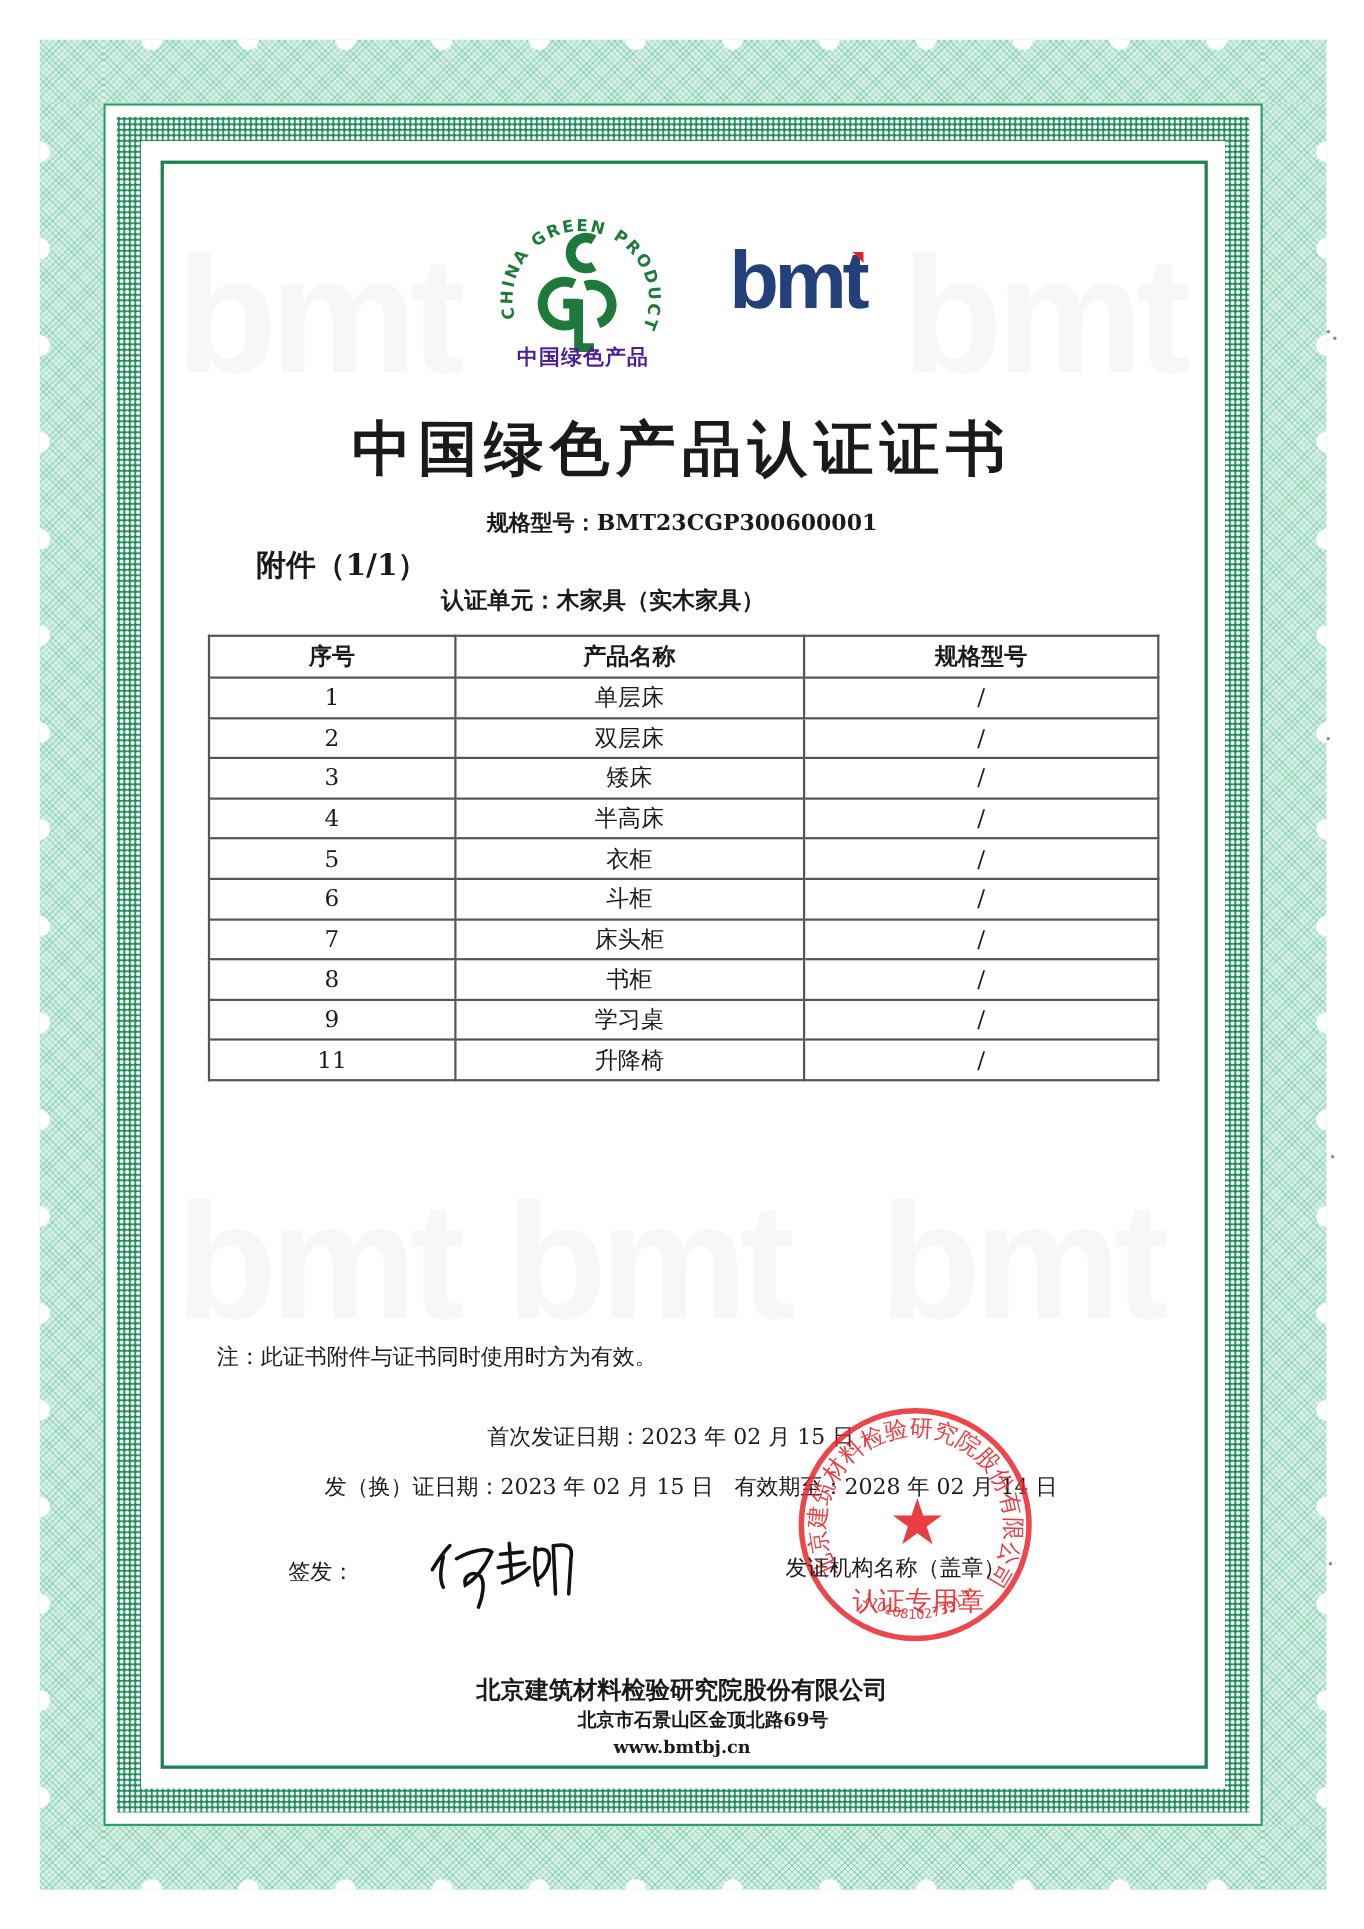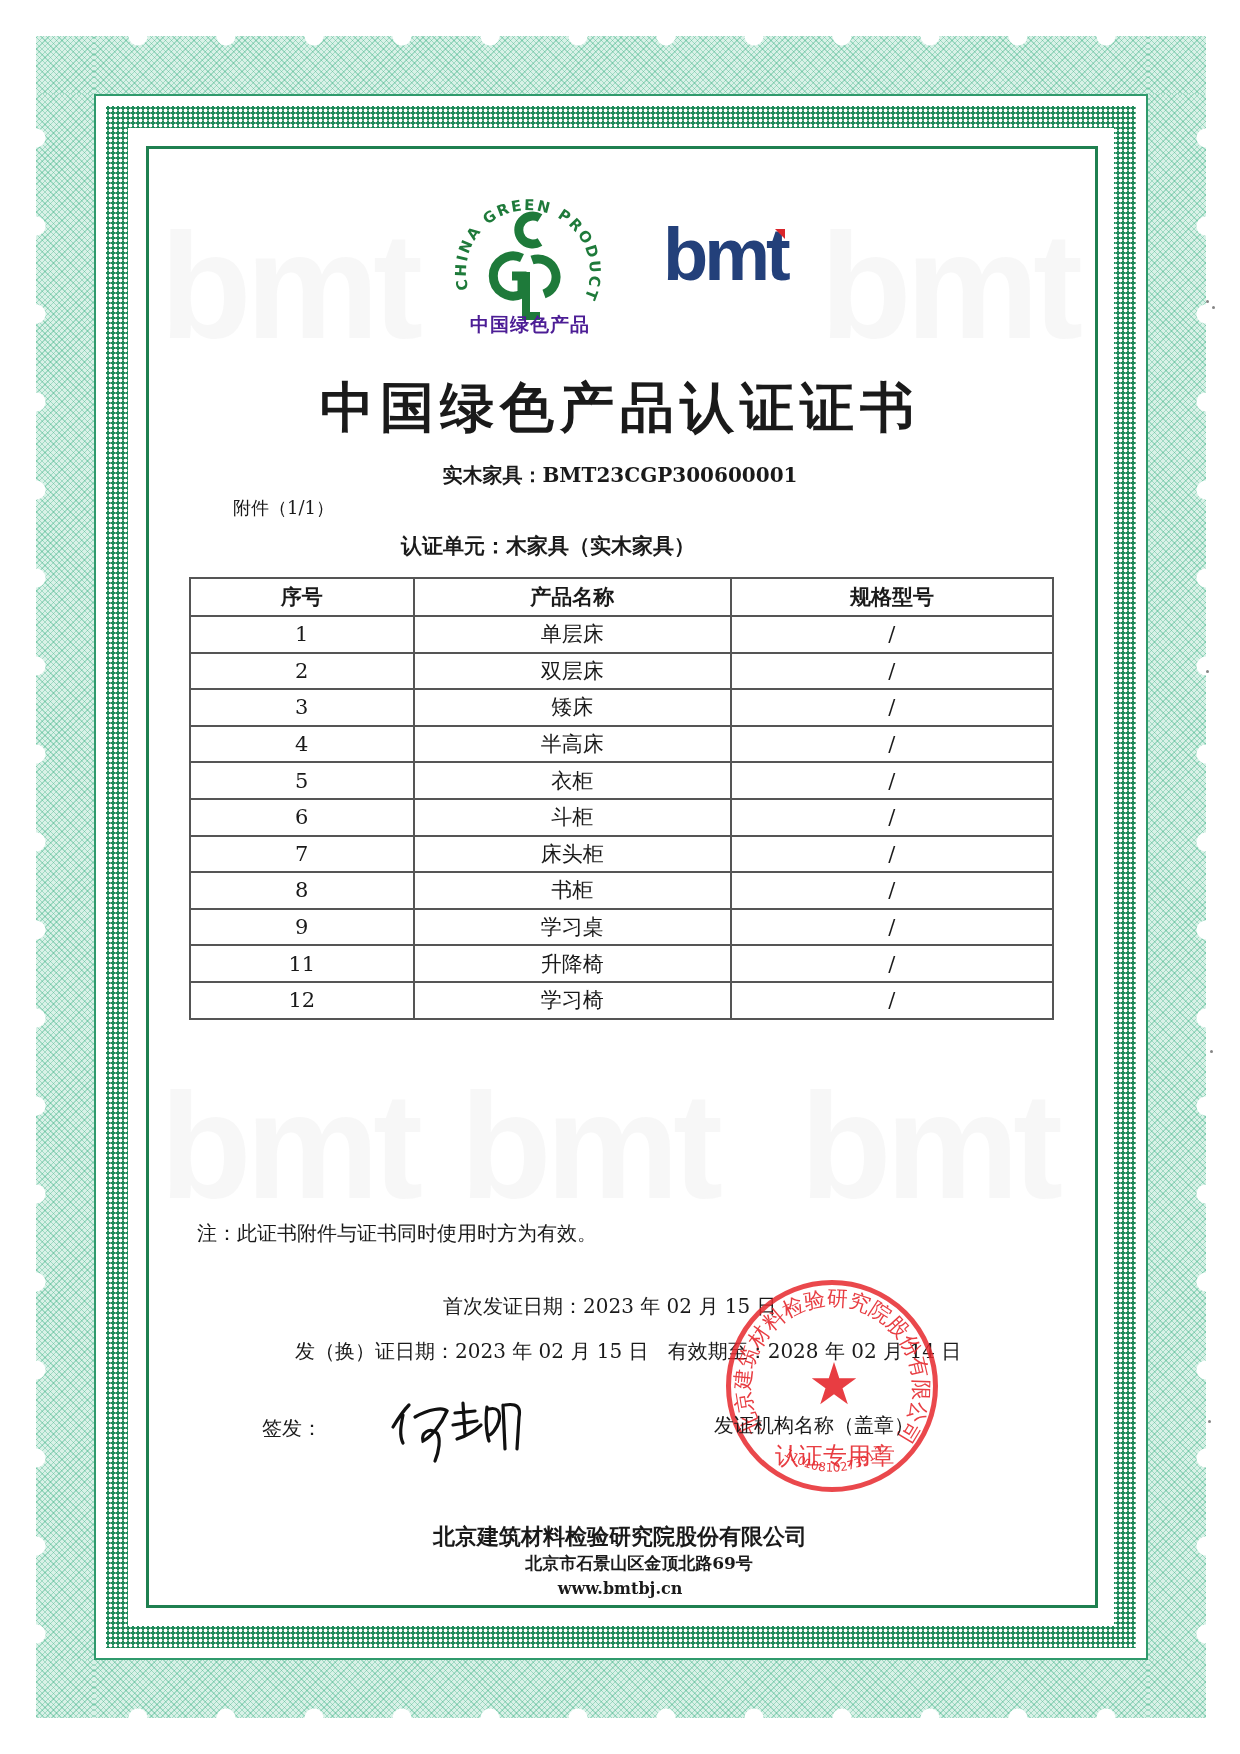--- a/index.html
+++ b/index.html
@@ -91,21 +91,21 @@
   .title {
     position:absolute; left:0; width:1240px; top:372px; text-align:center;
     font-family:"DejaVu Sans", "Liberation Sans", sans-serif;
     font-weight:bold; font-size:54px; letter-spacing:6px; color:#1a1a1a;
   }
   .cert-no {
     position:absolute; left:0; width:1240px; top:462px; text-align:center;
     font-size:20px; font-weight:bold;
   }
   .attachment {
-    position:absolute; left:200px; top:496px; font-size:18px; font-weight:normal;padding-left:33px;
+    position:absolute; left:200px; top:496px; font-size:27px; font-weight:bold;padding-left:33px;
   }
   .unit {
     position:absolute; left:0; width:1096px; top:532px; text-align:center;
     font-size:21px; font-weight:bold;
   }
 
   
   table.products {
     position:absolute; left:189px; top:577px; width:865px;
     border-collapse:collapse; font-size:21px;
@@ -208,21 +208,21 @@
 
   <path d="M 84 84 A 18 18 0 1 1 96 118" fill="none" stroke="#1e7a3a" stroke-width="9"></path>
   <path d="M 78 96 L 78 140 L 92 140" fill="none" stroke="#1e7a3a" stroke-width="8"></path>
 </svg>
 <div class="cgp-caption">中国绿色产品</div>
 
 <div class="bmt-logo">bmt</div>
 <div class="bmt-accent"></div>
 
 <div class="title">中国绿色产品认证证书</div>
-<div class="cert-no">实木家具：BMT23CGP300600001</div>
+<div class="cert-no">规格型号：BMT23CGP300600001</div>
 <div class="attachment">附件（1/1）</div>
 <div class="unit">认证单元：木家具（实木家具）</div>
 
 <table class="products">
   <colgroup>
       <col class="c1">
       <col class="c2">
       <col class="c3">
     </colgroup>
   <thead>
@@ -274,25 +274,20 @@
         <td>/</td>
       </tr>
     <tr>
         <td>9</td>
         <td>学习桌</td>
         <td>/</td>
       </tr>
     <tr>
         <td>11</td>
         <td>升降椅</td>
-        <td>/</td>
-      </tr>
-    <tr>
-        <td>12</td>
-        <td>学习椅</td>
         <td>/</td>
       </tr>
   </tbody>
 </table>
 
 <div class="note">注：此证书附件与证书同时使用时方为有效。</div>
 <div class="first-issue">首次发证日期：2023 年 02 月 15 日</div>
 <div class="issue-line"><span>发（换）证日期：2023 年 02 月 15 日</span>&nbsp;&nbsp;&nbsp;<span>有效期至：2028 年 02 月 14 日</span></div>
 
 <div class="sign-label">签发：</div>

